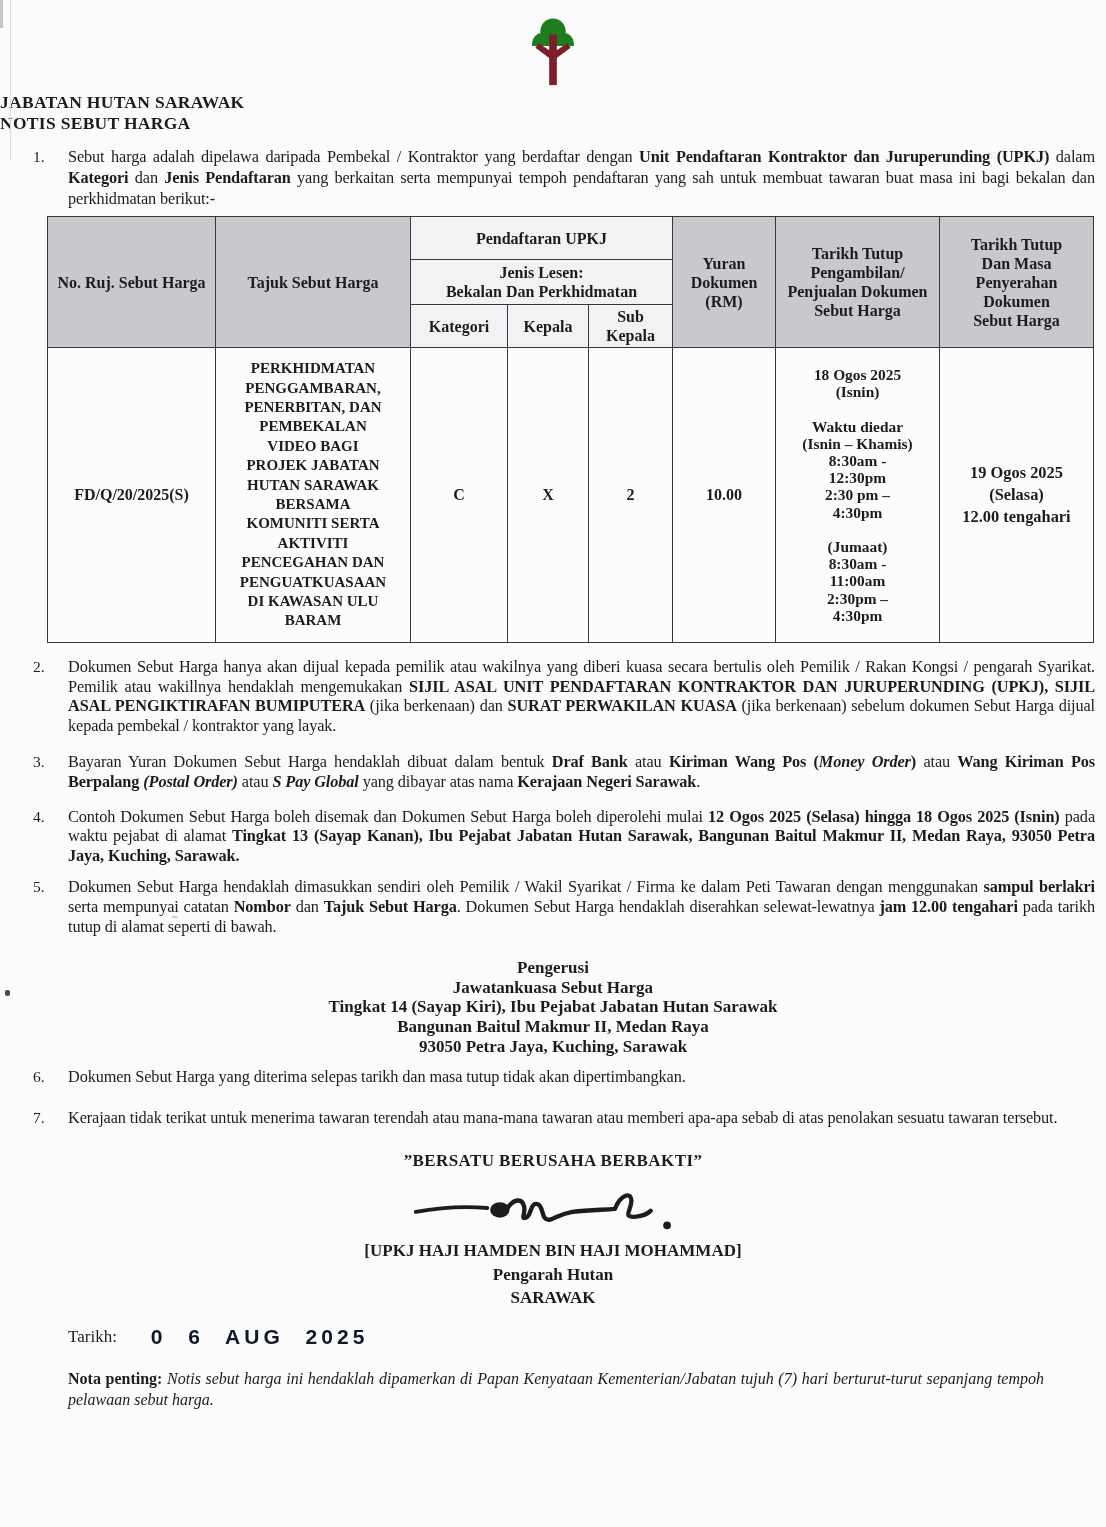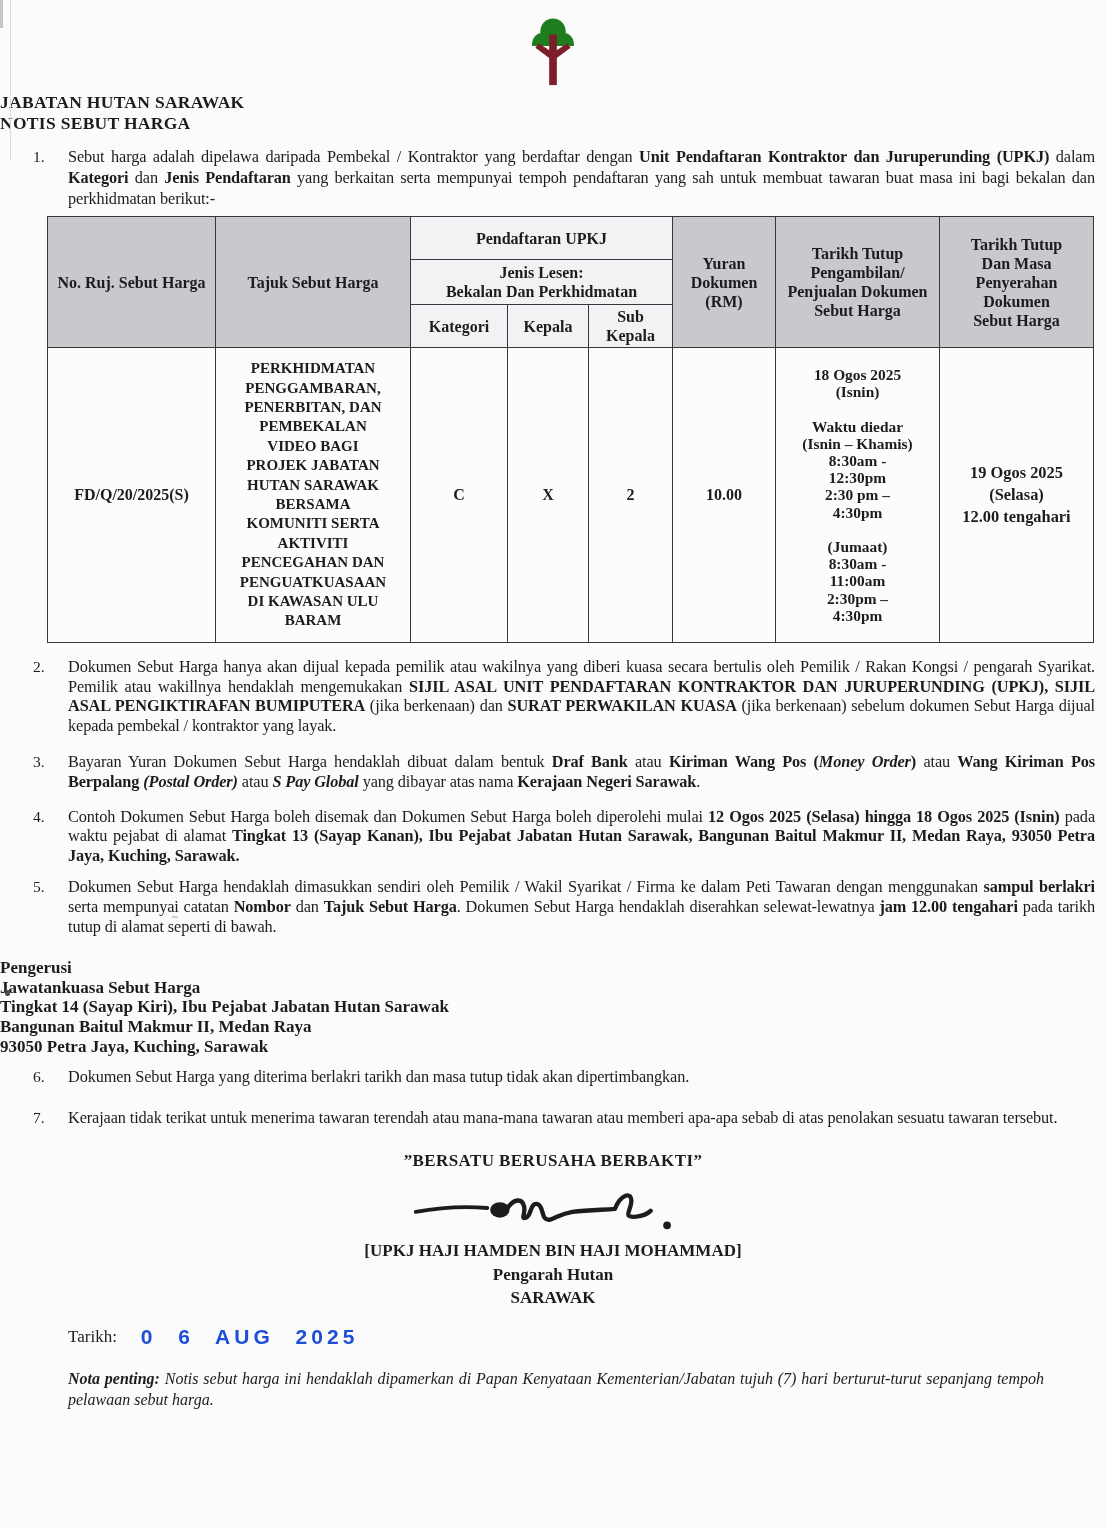--- a/index.html
+++ b/index.html
@@ -41,34 +41,34 @@
   .quote-table th.light{background:#f2f2f4;}
   .r1 th{height:38px;}
   .r2 th{height:40px;}
   .r3 th{height:34px;}
   .quote-table td{height:290px;background:#fcfcfd;}
   .lines{white-space:pre-line;}
   td.tajuk-cell{font-size:15px;line-height:19.4px;}
   td.sched-cell{font-size:15.4px;line-height:17.2px;}
   td.deliver-cell{font-size:16.4px;line-height:22px;}
   
-  .addr-block{margin-top:22px;text-align:left;font-weight:bold;font-size:17px;line-height:19.6px;white-space:pre-line;}
+  .addr-block{margin-top:22px;text-align:center;font-weight:bold;font-size:17px;line-height:19.6px;white-space:pre-line;}
   .motto1{margin-top:23px;text-align:center;font-weight:bold;font-size:17px;line-height:21px;letter-spacing:.4px;}
   .motto2{text-align:center;font-weight:bold;font-style:italic;font-size:16.6px;line-height:21px;}
   .sig-wrap{margin-top:6px;text-align:center;height:62px;}
   .sig-name{text-align:center;font-weight:bold;font-size:17px;line-height:23.5px;}
   
   .date-row{margin:10px 0 0 68px;display:flex;align-items:center;height:34px;}
   .date-label{font-size:17px;}
   .date-stamp{
-    margin-left:24px;font-family:"Liberation Sans", sans-serif;font-weight:bold;
-    font-size:21px;color:#1d4ed8;letter-spacing:4px;word-spacing:12px;
+    margin-left:34px;font-family:"Liberation Sans", sans-serif;font-weight:bold;
+    font-size:21px;color:#0f172a;letter-spacing:4px;word-spacing:12px;
   }
   .footnote{margin:14px 62px 0 68px;font-size:16px;line-height:21px;text-align:justify;}
-  .footnote .fl{font-weight:bold;font-style:italic;}
+  .footnote .fl{font-weight:bold;}
   .footnote .ft{font-style:italic;}
 </style>
 </head>
 <body>
 
 <div class="page">
 
   <div class="edge-line"></div>
   <div class="edge-streak"></div>
   <div class="ink-dot"></div>
@@ -192,21 +192,21 @@
   </div>
 
   <div class="addr-block lines">Pengerusi
 Jawatankuasa Sebut Harga
 Tingkat 14 (Sayap Kiri), Ibu Pejabat Jabatan Hutan Sarawak
 Bangunan Baitul Makmur II, Medan Raya
 93050 Petra Jaya, Kuching, Sarawak</div>
 
   <div class="para mt-p6">
     <span class="num">6.</span>
-    <span class="ptext"><span>Dokumen Sebut Harga yang diterima berlakri tarikh dan masa tutup tidak akan dipertimbangkan.</span></span>
+    <span class="ptext"><span>Dokumen Sebut Harga yang diterima selepas tarikh dan masa tutup tidak akan dipertimbangkan.</span></span>
   </div>
 
   <div class="para mt-p7">
     <span class="num">7.</span>
     <span class="ptext"><span>Kerajaan tidak terikat untuk menerima tawaran terendah atau mana-mana tawaran atau memberi apa-apa sebab di atas penolakan sesuatu tawaran tersebut.</span></span>
   </div>
 
   <div class="motto1">”BERSATU  BERUSAHA  BERBAKTI”</div>
 
   <div class="sig-wrap">

